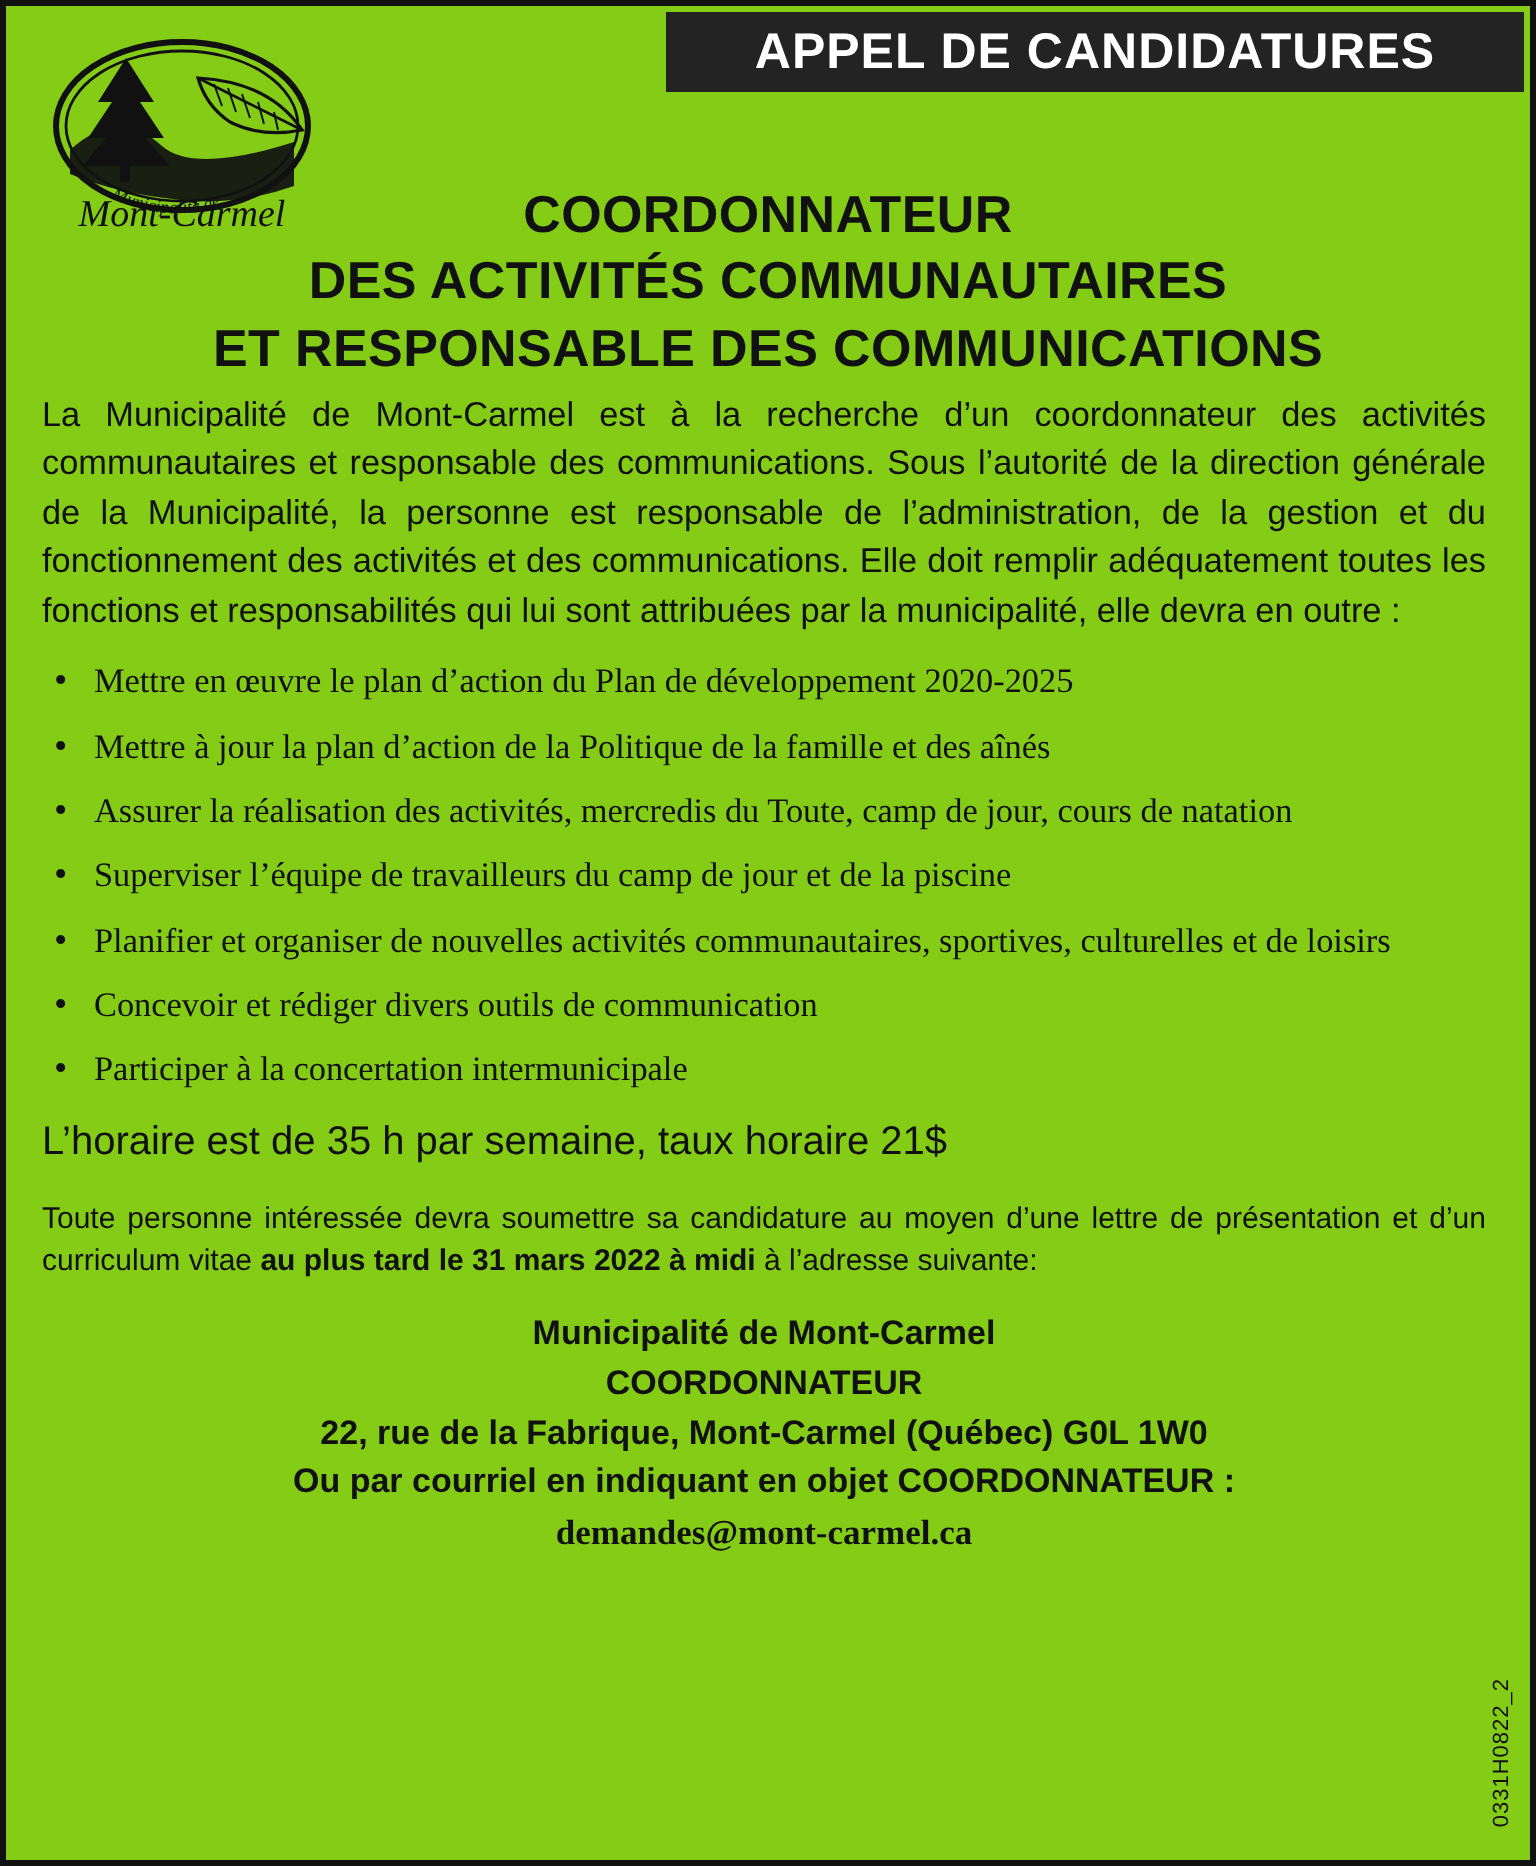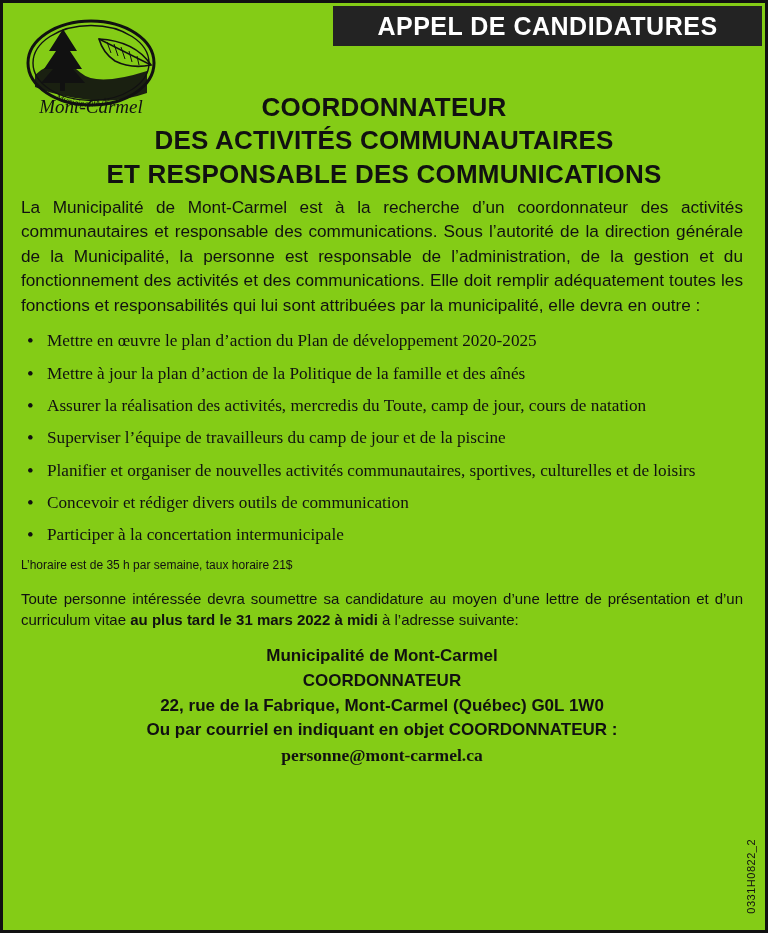--- a/index.html
+++ b/index.html
@@ -100,21 +100,21 @@
   ul.bullets li::before {
     content: "\2022";
     position: absolute;
     left: 6px;
     top: -1px;
     font-size: 19px;
     line-height: 1.36;
   }
   p.note {
     margin: 8px 0 14px 0;
-    font-size: 12px;
+    font-size: 20px;
     line-height: 1.4;
   }
   p.closing {
     margin: 0 0 14px 0;
     font-size: 15px;
     line-height: 1.42;
     text-align: justify;
   }
   .b { font-weight: bold; }
 
@@ -203,20 +203,20 @@
 
     <p class="note">L’horaire est de 35 h par semaine, taux horaire 21$</p>
 
     <p class="closing"><span>Toute personne intéressée devra soumettre sa candidature au moyen d’une lettre de présentation et d’un curriculum vitae </span><span class="b">au plus tard le 31 mars 2022 à midi</span><span> à l’adresse suivante:</span></p>
 
     <div class="address-block">
       <div>Municipalité de Mont-Carmel</div>
       <div>COORDONNATEUR</div>
       <div>22, rue de la Fabrique, Mont-Carmel (Québec) G0L 1W0</div>
       <div>Ou par courriel en indiquant en objet COORDONNATEUR :</div>
-      <div class="email">personne@mont-carmel.ca</div>
+      <div class="email">demandes@mont-carmel.ca</div>
     </div>
 
   </div>
 
   <div class="side-code">0331H0822_2</div>
 
 </div>
 
 </body></html>

